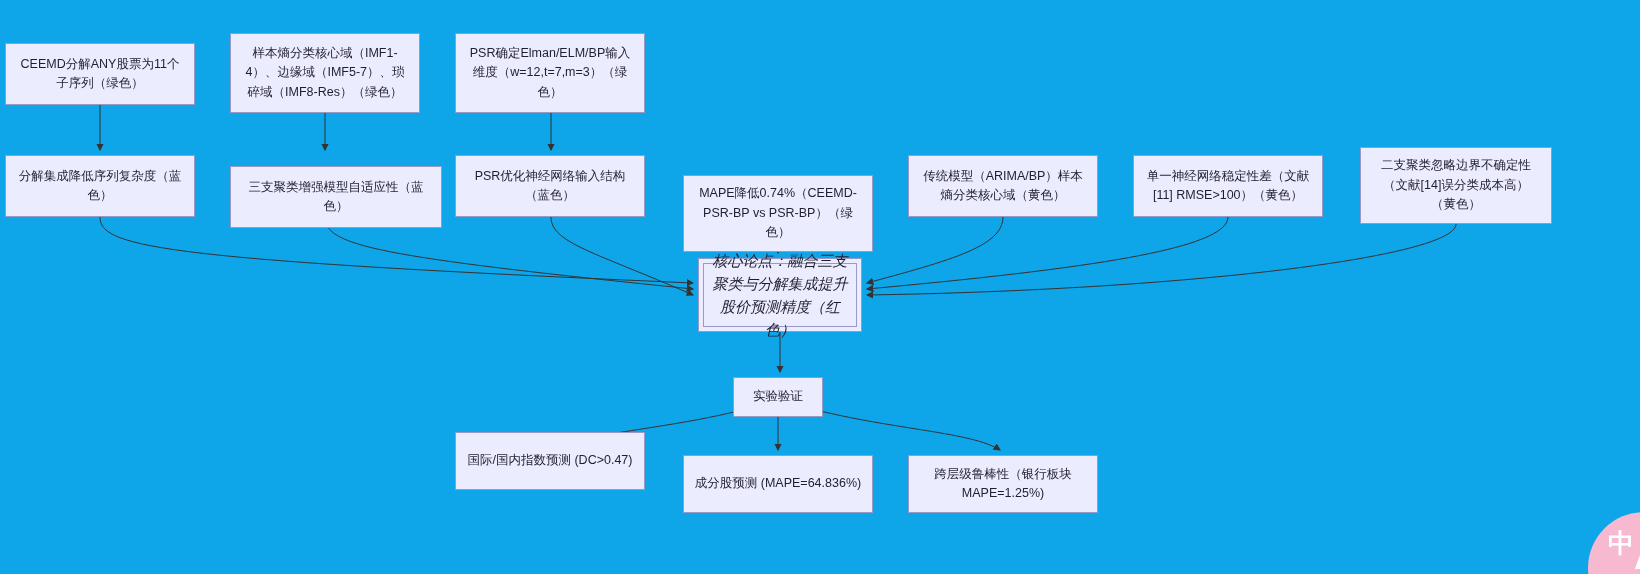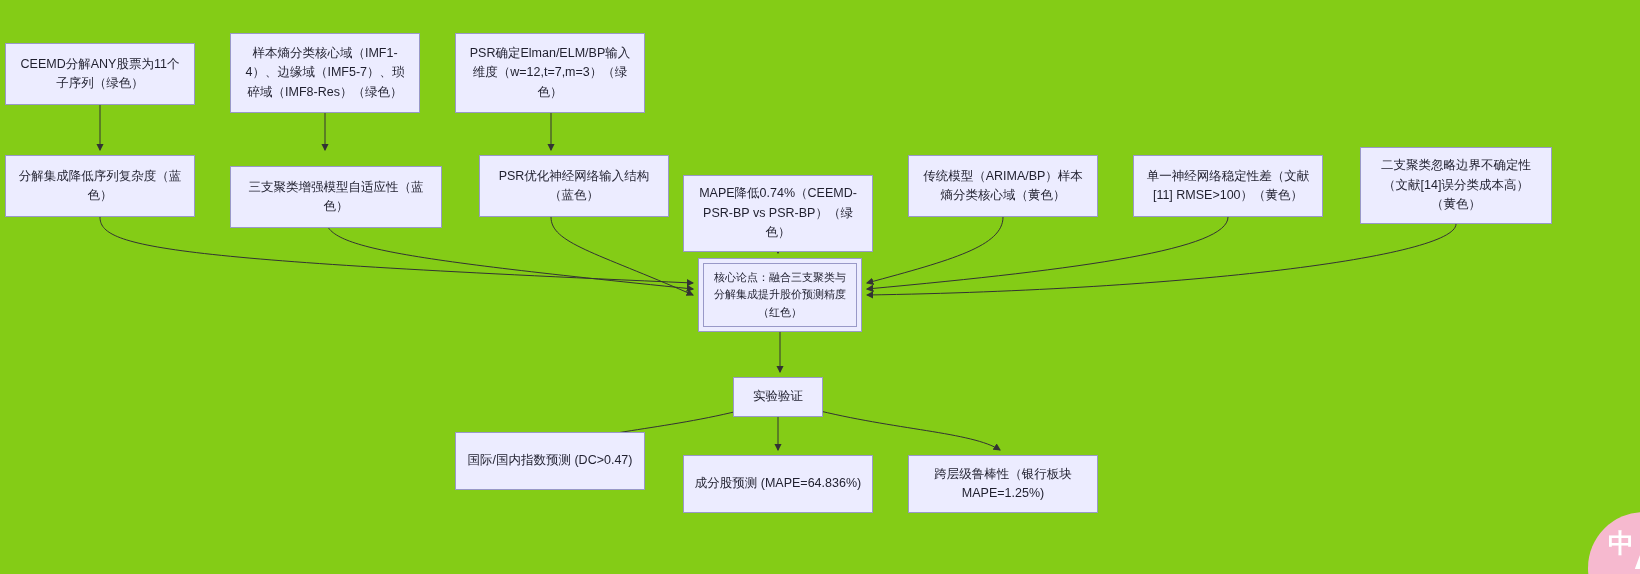--- a/index.html
+++ b/index.html
@@ -1,19 +1,19 @@
 <!DOCTYPE html>
 <html style="--node-fill: #ECECFF; --node-border: #9999C8; --btn-pink: #F6B9CF;"><head>
 <meta charset="utf-8">
 <style>
   html,body{margin:0;padding:0;background:#fff;}
   #stage{
     position:relative;
     width:1640px;height:574px;
-    background:#84cc16;
+    background:#0ea5e9;
     overflow:hidden;
     font-family:"Liberation Sans","DejaVu Sans",sans-serif;
   }
   .edges{position:absolute;left:0;top:0;width:1640px;height:574px;pointer-events:none;}
   .node{
     position:absolute;box-sizing:border-box;
     background:var(--node-fill,#ECECFF);
     border:1px solid var(--node-border,#9999c8);
     display:flex;align-items:center;justify-content:center;
     text-align:center;
@@ -24,22 +24,23 @@
     position:absolute;box-sizing:border-box;
     background:var(--node-fill,#ECECFF);
     border:1px solid var(--node-border,#9999c8);
     padding:4px;
   }
   .core-inner{
     box-sizing:border-box;width:100%;height:100%;
     background:var(--node-fill,#ECECFF);
     border:1px solid var(--node-border,#9999c8);
     display:flex;align-items:center;justify-content:center;
-    text-align:center;font-size:11px;line-height:1.55;color:#1f1f2e;
+    text-align:center;font-size:15px;line-height:1.55;color:#1f1f2e;
     padding:2px 6px;
+    font-style:italic;
   }
   .translate-btn{
     position:absolute;left:1588px;top:512px;
     width:112px;height:112px;border-radius:50%;
     background:var(--btn-pink,#F6B9CF);
     color:#ffffff;font-weight:bold;
     display:flex;align-items:flex-start;justify-content:flex-start;
     padding:18px 0 0 20px;box-sizing:border-box;
     cursor:pointer;
   }
@@ -74,21 +75,21 @@
       <path d="M812,409 C895,430 972,432 1000,450" marker-end="url(#arrow)" stroke="#333333"></path>
     </g>
   </svg>
 
   <div class="node" style="left:5px;top:43px;width:190px;height:62px;">CEEMD分解ANY股票为11个子序列（绿色）</div>
   <div class="node" style="left:230px;top:33px;width:190px;height:80px;">样本熵分类核心域（IMF1-4）、边缘域（IMF5-7）、琐碎域（IMF8-Res）（绿色）</div>
   <div class="node" style="left:455px;top:33px;width:190px;height:80px;">PSR确定Elman/ELM/BP输入维度（w=12,t=7,m=3）（绿色）</div>
 
   <div class="node" style="left:5px;top:155px;width:190px;height:62px;">分解集成降低序列复杂度（蓝色）</div>
   <div class="node" style="left:230px;top:166px;width:212px;height:62px;">三支聚类增强模型自适应性（蓝色）</div>
-  <div class="node" style="left:455px;top:155px;width:190px;height:62px;margin-left:24px;">PSR优化神经网络输入结构（蓝色）</div>
+  <div class="node" style="left:455px;top:155px;width:190px;height:62px;">PSR优化神经网络输入结构（蓝色）</div>
   <div class="node" style="left:683px;top:147px;width:190px;height:77px;margin-top:28px;">MAPE降低0.74%（CEEMD-PSR-BP vs PSR-BP）（绿色）</div>
   <div class="node" style="left:908px;top:155px;width:190px;height:62px;">传统模型（ARIMA/BP）样本熵分类核心域（黄色）</div>
   <div class="node" style="left:1133px;top:155px;width:190px;height:62px;">单一神经网络稳定性差（文献[11] RMSE&gt;100）（黄色）</div>
   <div class="node" style="left:1360px;top:147px;width:192px;height:77px;">二支聚类忽略边界不确定性（文献[14]误分类成本高）（黄色）</div>
 
   <div class="core-outer" style="left:698px;top:258px;width:164px;height:74px;">
     <div class="core-inner">核心论点：融合三支聚类与分解集成提升股价预测精度（红色）</div>
   </div>
 
   <div class="node" style="left:733px;top:377px;width:90px;height:40px;text-align:center;">实验验证</div>

